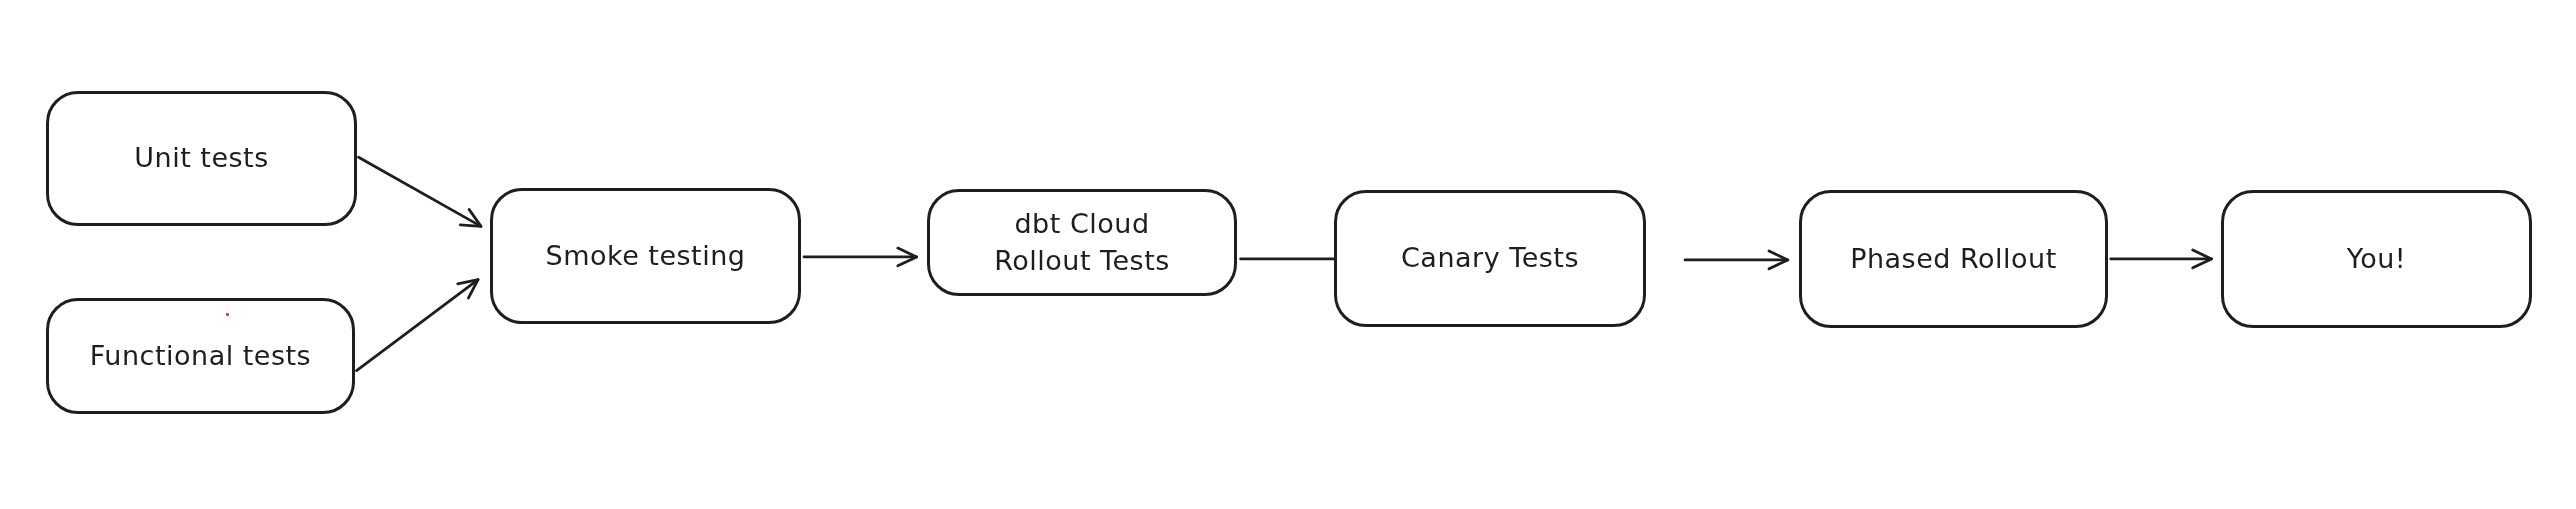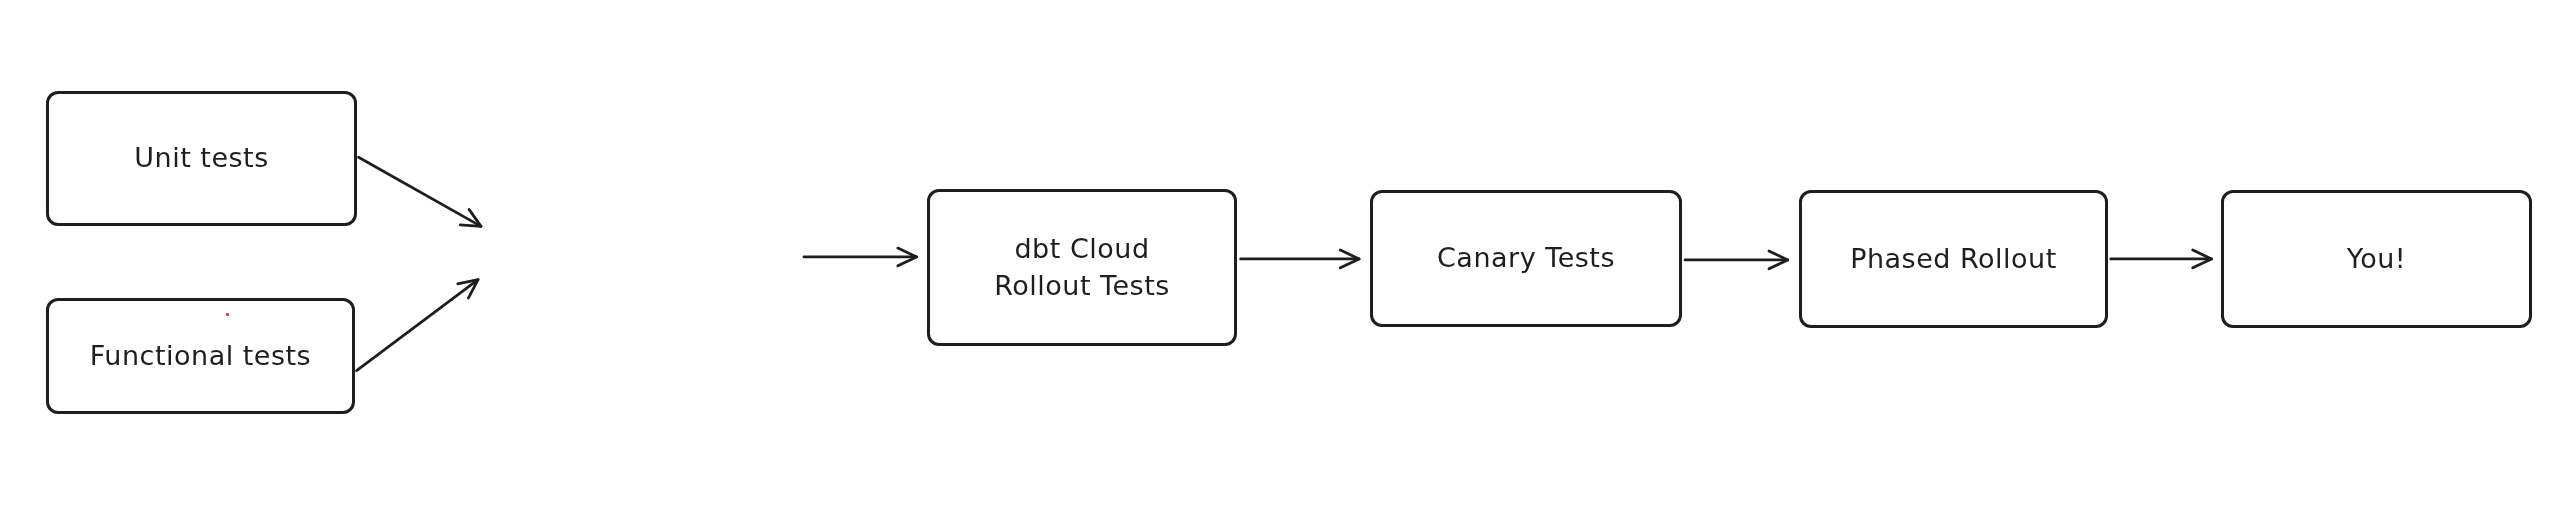--- a/index.html
+++ b/index.html
@@ -28,39 +28,39 @@
     fill: none;
     stroke: #1e1e1e;
     stroke-width: 2.8;
     stroke-linecap: round;
   }
   .node {
     position: absolute;
     box-sizing: border-box;
     background: #ffffff;
     border: 3px solid #1e1e1e;
-    border-radius: 12px;
+    border-radius: 32px;
     display: flex;
     align-items: center;
     justify-content: center;
     text-align: center;
     color: #1e1e1e;
     font-size: 27px;
     line-height: 1.35;
     letter-spacing: 0.5px;
   }
   .node .label {
     display: block;
   }
   
   #node-unit-tests        { left: 46px;   top: 91px;  width: 311px; height: 135px; }
   #node-functional-tests  { left: 46px;   top: 298px; width: 309px; height: 116px; }
   #node-smoke-testing     { left: 490px;  top: 188px; width: 311px; height: 136px; }
-  #node-dbt-cloud         { left: 927px;  top: 189px; width: 310px; height: 157px; }
-  #node-canary-tests      { left: 1370px; top: 190px; width: 312px; height: 137px; }
+  #node-dbt-cloud         { left: 927px;  top: 189px; width: 310px; height: 107px; }
+  #node-canary-tests      { left: 1334px; top: 190px; width: 312px; height: 137px; }
   #node-phased-rollout    { left: 1799px; top: 190px; width: 309px; height: 138px; }
   #node-you               { left: 2221px; top: 190px; width: 311px; height: 138px; }
   .artifact-dot {
     position: absolute;
     left: 226px;
     top: 313px;
     width: 3px;
     height: 3px;
     border-radius: 1px;
     background: #d23f3f;
@@ -86,20 +86,23 @@
   </svg>
 
   <div class="node" id="node-unit-tests">
     <span class="label">Unit tests</span>
   </div>
 
   <div class="node" id="node-functional-tests">
     <span class="label">Functional tests</span>
   </div>
 
+  <div class="node" id="node-smoke-testing">
+    <span class="label">Smoke testing</span>
+  </div>
 
   <div class="node" id="node-dbt-cloud">
     <span class="label">
       <span class="label">dbt Cloud</span>
       <span class="label">Rollout Tests</span>
     </span>
   </div>
 
   <div class="node" id="node-canary-tests">
     <span class="label">Canary Tests</span>

